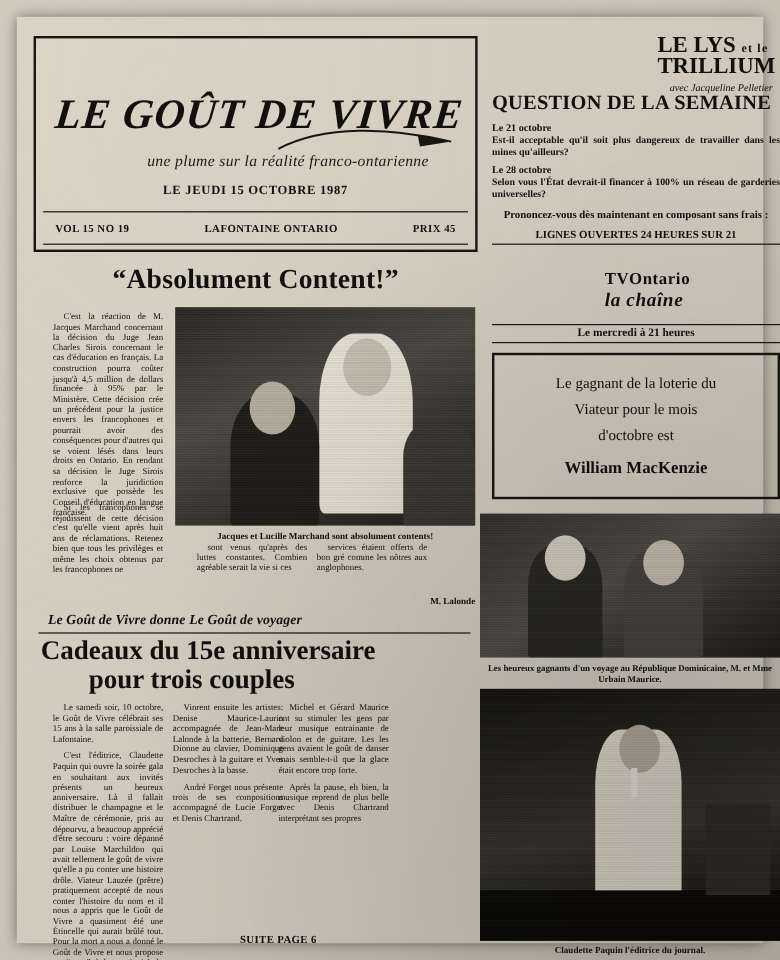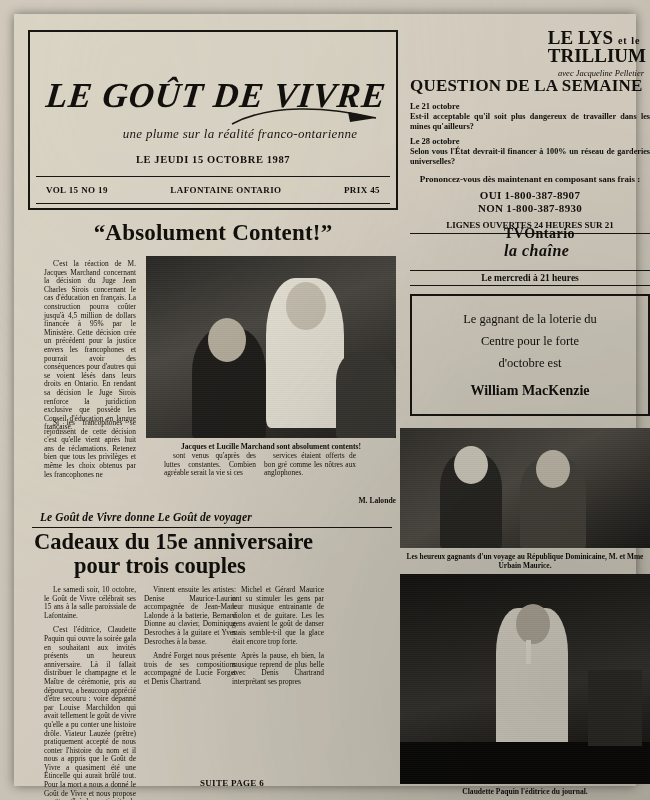--- a/index.html
+++ b/index.html
@@ -379,37 +379,33 @@
       <div class="logo-sub">avec Jacqueline Pelletier</div>
     </div>
 
     <div class="qsem">
       <h2>QUESTION DE LA SEMAINE</h2>
       <div class="qdate">Le 21 octobre</div>
       <p>Est-il acceptable qu'il soit plus dangereux de travailler dans les mines qu'ailleurs?</p>
       <div class="qdate">Le 28 octobre</div>
       <p>Selon vous l'État devrait-il financer à 100% un réseau de garderies universelles?</p>
       <div class="call">Prononcez-vous dès maintenant en composant sans frais :</div>
-      <div class="nums">
-        <div>OUI   1-800-387-8907</div>
-        <div>NON  1-800-387-8930</div>
-      </div>
       <div class="lines">LIGNES OUVERTES 24 HEURES SUR 21</div>
     </div>
 
     <div class="tvo">
       <div class="tvo1">TVOntario</div>
       <div class="tvo2">la chaîne</div>
     </div>
 
     <div class="mercredi">Le mercredi à 21 heures</div>
 
     <div class="lottery">
       <div>Le gagnant de la loterie du</div>
-      <div>Centre pour le forte</div>
+      <div>Viateur pour le mois</div>
       <div>d'octobre est</div>
       <div class="winner">William MacKenzie</div>
     </div>
 
     <div class="headline1">“Absolument Content!”</div>
 
     <div class="col colA">
       <p>C'est la réaction de M. Jacques Marchand concernant la décision du Juge Jean Charles Sirois concernant le cas d'éducation en français. La construction pourra coûter jusqu'à 4,5 million de dollars financée à 95% par le Ministère. Cette décision crée un précédent pour la justice envers les francophones et pourrait avoir des conséquences pour d'autres qui se voient lésés dans leurs droits en Ontario. En rendant sa décision le Juge Sirois renforce la juridiction exclusive que possède les Conseil d'éducation en langue française.</p>
     </div>
     <div class="col colB">

